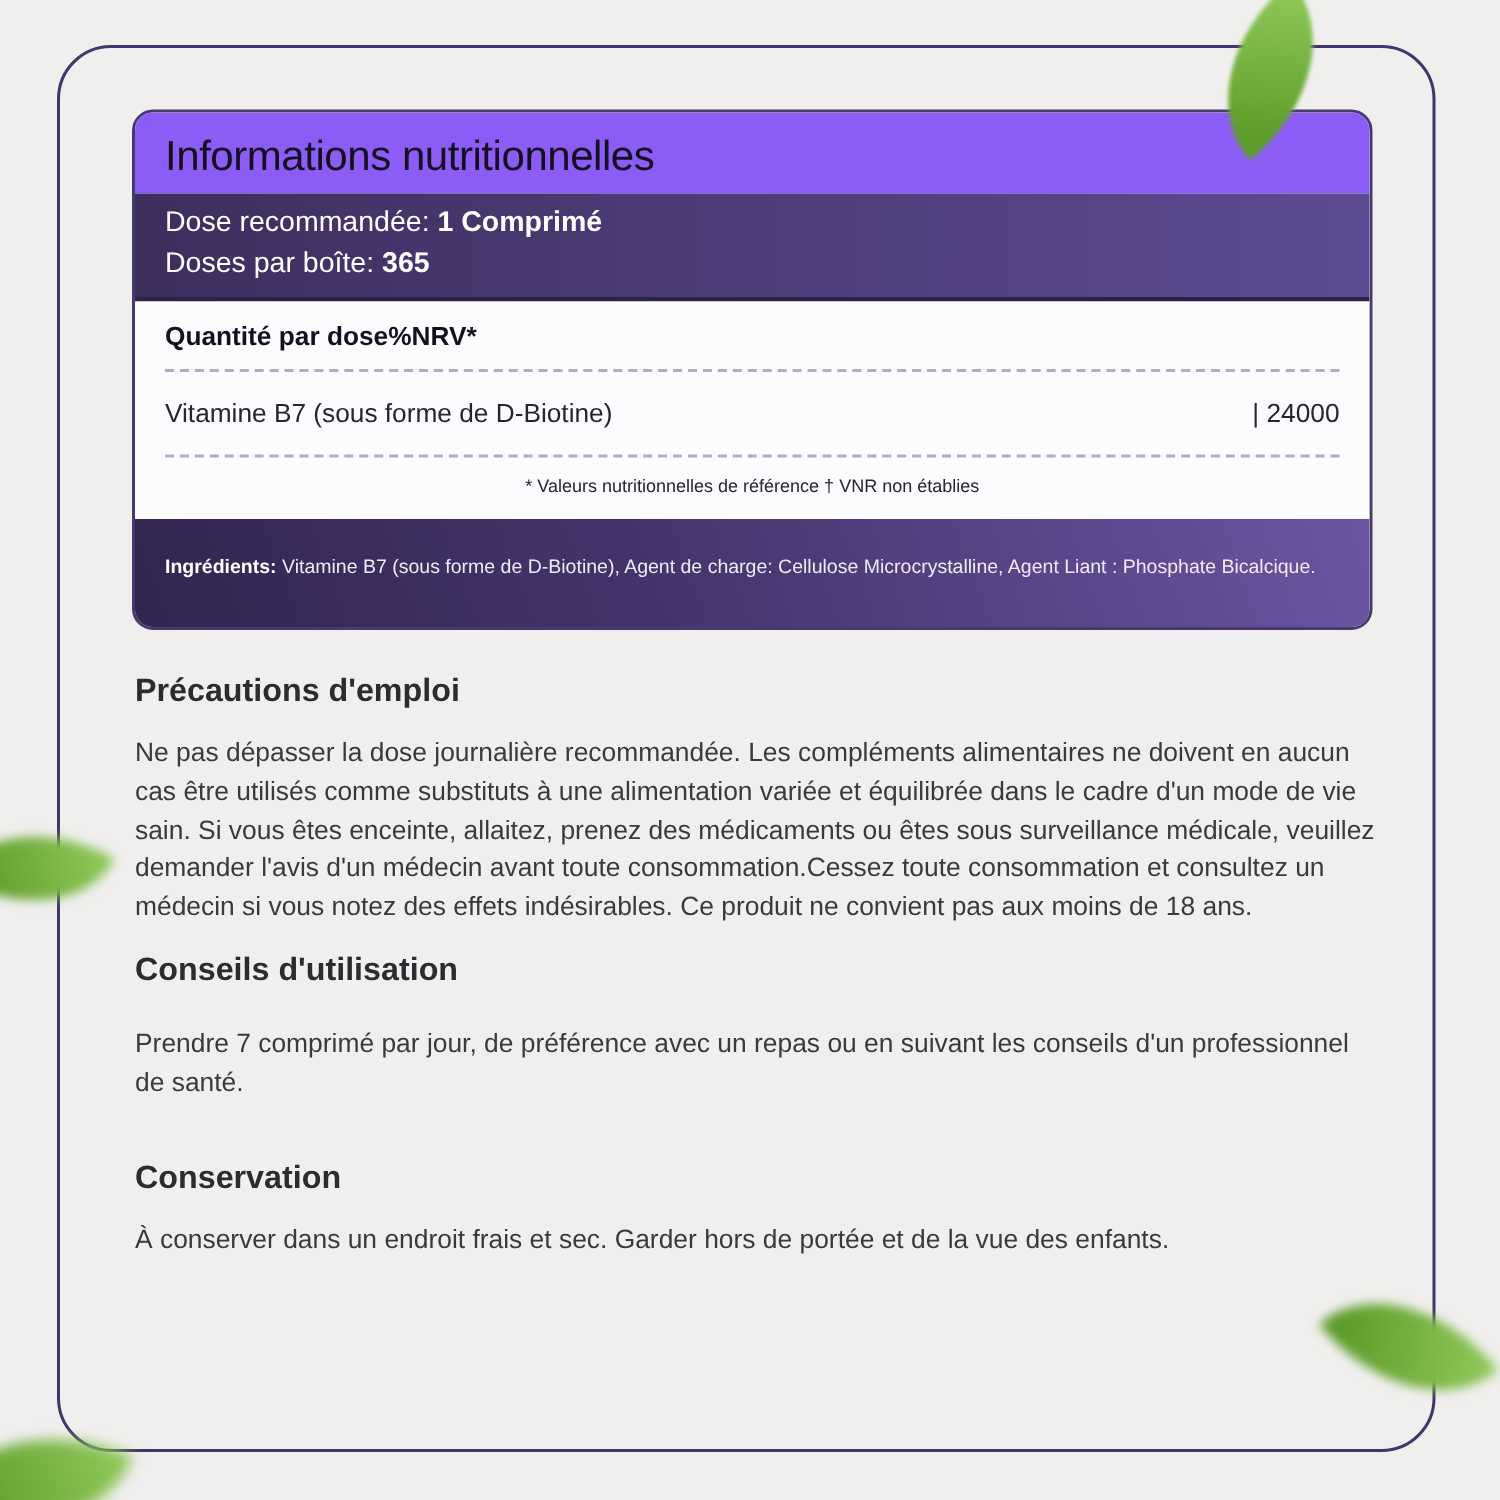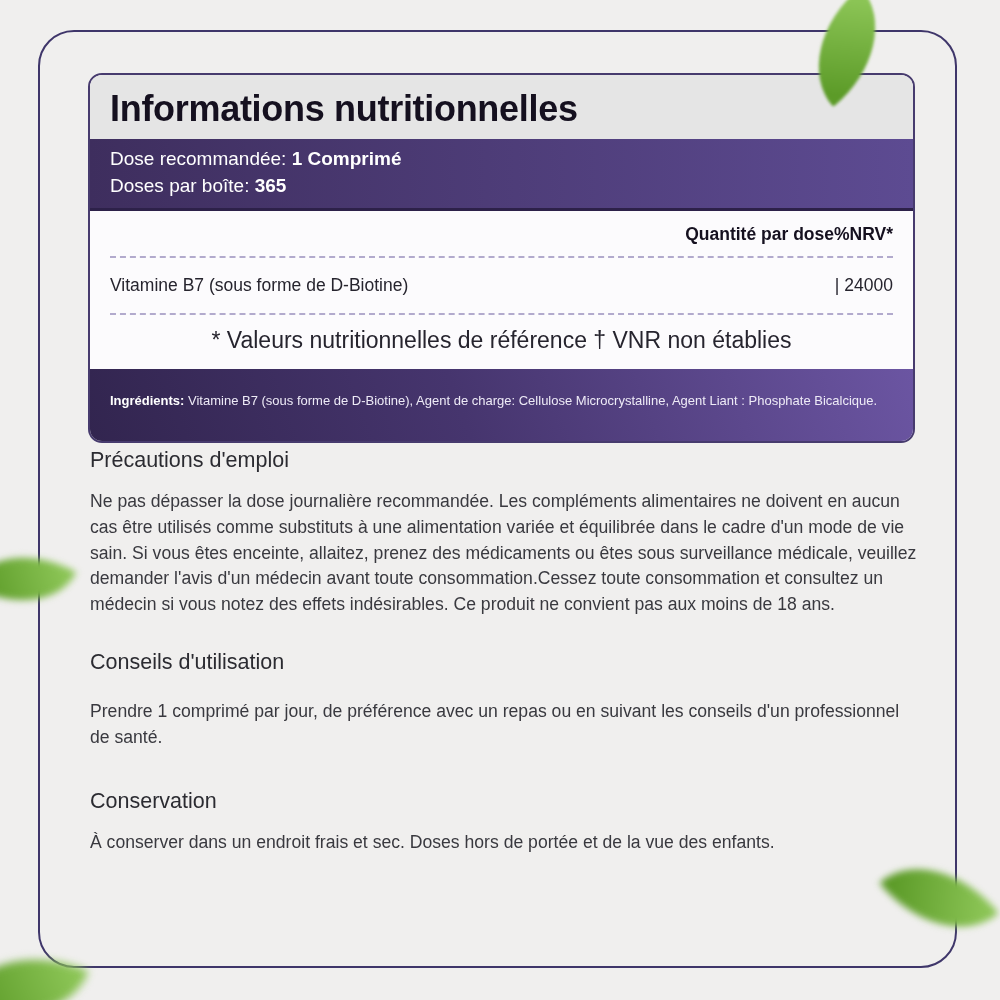--- a/index.html
+++ b/index.html
@@ -27,41 +27,41 @@
     position: absolute;
     left: 88px; top: 73px;
     width: 823px;
     border: 2px solid #473b6e;
     border-radius: 14px;
     overflow: hidden;
     background: #fcfbfd;
     z-index: 2;
   }
   .card-title {
-    background: #e5e5e5;
+    background: #8b5cf6;
     padding: 13px 20px 9px 20px;
-    font-size: 36px;
-    font-weight: 700;
+    font-size: 28px;
+    font-weight: 400;
     letter-spacing: -0.3px;
     color: #15101f;
   }
   .banner {
     background: linear-gradient(90deg, #3e2e5e 0%, #5d4b92 100%);
     border-bottom: 3px solid #2d2149;
     color: #ffffff;
     padding: 6px 24px 9px 20px;
     font-size: 19px;
     line-height: 27px;
   }
   .banner b { font-weight: 700; }
 
   .table-section { background: #fcfbfd; padding: 0 20px; }
   .t-head {
     display: flex;
-    justify-content: flex-end;
+    justify-content: flex-start;
     padding: 13px 0 11px 0;
     font-size: 17.5px;
     font-weight: 700;
     color: #15101f;
     border-bottom: 2px dashed #b2aacd;
   }
   .t-row {
     display: flex;
     align-items: center;
     padding: 17px 0;
@@ -70,21 +70,21 @@
     border-bottom: 2px dashed #b2aacd;
   }
   .t-row .cell-name { flex: 1; }
   .t-row .cell-amount { width: 215px; }
   .t-row .cell-nrv { width: 92px; text-align: right; }
   .pipe { display: inline-block; margin-right: 8px; color: #26242e; }
   .cell-nrv .pipe { margin-right: 5px; }
   .t-foot {
     text-align: center;
     padding: 12px 0 15px 0;
-    font-size: 23px;
+    font-size: 12px;
     color: #26242e;
   }
 
   .ingredients {
     background: linear-gradient(70deg, #32254f 0%, #46356e 45%, #6b55a2 100%);
     color: #eeebf7;
     padding: 18px 20px 26px 20px;
     font-size: 13px;
     line-height: 28px;
   }
@@ -92,31 +92,31 @@
 
   
   .content-col {
     position: absolute;
     left: 90px; top: 448px;
     width: 828px;
     z-index: 2;
   }
   .sec-heading {
     font-size: 21.5px;
-    font-weight: 400;
+    font-weight: 700;
     color: #2b2b31;
     margin: 0 0 16px 0;
   }
   .sec-body {
     font-size: 17.6px;
     line-height: 25.8px;
     color: #39393f;
     margin: 0;
   }
-  .mb-p1 { margin-bottom: 32px; }
+  .mb-p1 { margin-bottom: 16px; }
   .mb-h2 { margin-bottom: 24px; }
   .mb-p2 { margin-bottom: 38px; }
   .mb-h3 { }
 
   
   .leaf {
     position: absolute;
     background: linear-gradient(135deg, #8cc556 10%, #5c9b28 90%);
     border-radius: 2% 100% 2% 100%;
     z-index: 5;
@@ -168,22 +168,22 @@
   </div>
 
   <div class="ingredients"><b>Ingrédients:</b><span> Vitamine B7 (sous forme de D-Biotine), Agent de charge:  Cellulose Microcrystalline, Agent Liant : Phosphate Bicalcique.</span></div>
 </div>
 
 <div class="content-col">
   <h2 class="sec-heading">Précautions d'emploi</h2>
   <p class="sec-body mb-p1">Ne pas dépasser la dose journalière recommandée. Les compléments alimentaires ne doivent en aucun cas être utilisés comme substituts à une alimentation variée et équilibrée dans le cadre d'un mode de vie sain. Si vous êtes enceinte, allaitez, prenez des médicaments ou êtes sous surveillance médicale, veuillez demander l'avis d'un médecin avant toute consommation.Cessez toute consommation et consultez un médecin si vous notez des effets indésirables. Ce produit ne convient pas aux moins de 18 ans.</p>
 
   <h2 class="sec-heading mb-h2">Conseils d'utilisation</h2>
-  <p class="sec-body mb-p2">Prendre 1 comprimé par jour, de préférence avec un repas ou en suivant les conseils d'un professionnel de santé.</p>
+  <p class="sec-body mb-p2">Prendre 7 comprimé par jour, de préférence avec un repas ou en suivant les conseils d'un professionnel de santé.</p>
 
   <h2 class="sec-heading mb-h3">Conservation</h2>
-  <p class="sec-body">À conserver dans un endroit frais et sec. Doses hors de portée et de la vue des enfants.</p>
+  <p class="sec-body">À conserver dans un endroit frais et sec. Garder hors de portée et de la vue des enfants.</p>
 </div>
 
 <div class="leaf leaf-top-right"></div>
 <div class="leaf leaf-left"></div>
 <div class="leaf leaf-bottom-right"></div>
 <div class="leaf leaf-bottom-left"></div>
 
 </body></html>

